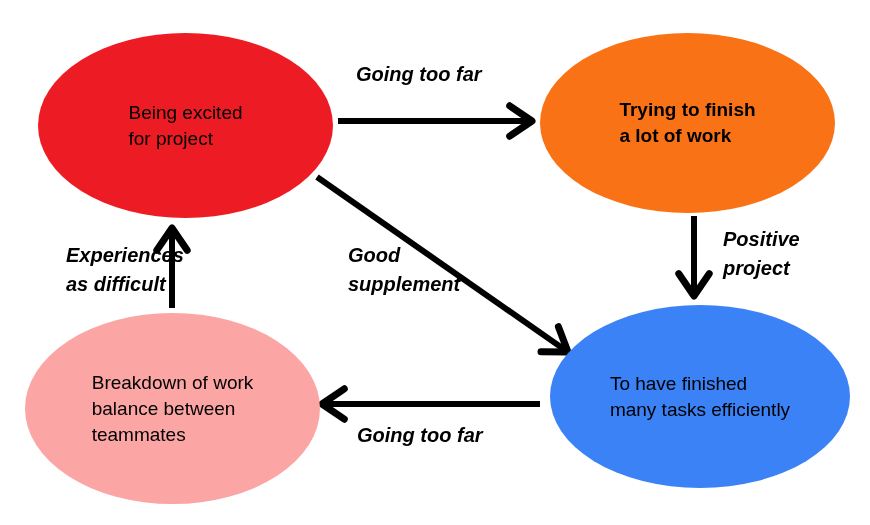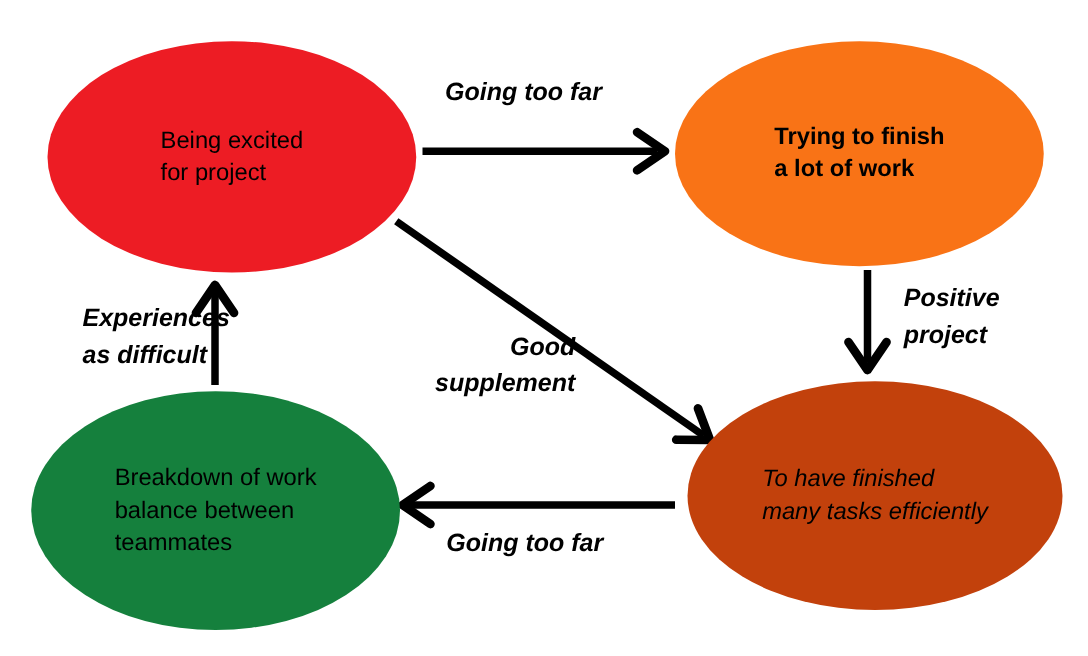--- a/index.html
+++ b/index.html
@@ -71,33 +71,33 @@
   <div class="node" style="left: 38px; top: 33px; width: 295px; height: 185px; background: rgb(237, 28, 36);">
     <div class="node-label">Being excited
 for project</div>
   </div>
 
   <div class="node" style="left: 540px; top: 33px; width: 295px; height: 180px; background: #f97316; font-weight: bold;">
     <div class="node-label">Trying to finish
 a lot of work</div>
   </div>
 
-  <div class="node" style="left: 550px; top: 305px; width: 300px; height: 183px; background: #c2410c; font-style: italic;">
+  <div class="node" style="left: 550px; top: 305px; width: 300px; height: 183px; background: #3b82f6;">
     <div class="node-label">To have finished
 many tasks efficiently</div>
   </div>
 
-  <div class="node" style="left: 25px; top: 313px; width: 295px; height: 191px; background: #15803d;">
+  <div class="node" style="left: 25px; top: 313px; width: 295px; height: 191px; background: #fca5a5;">
     <div class="node-label">Breakdown of work
 balance between
 teammates</div>
   </div>
 
   <div class="edge-label" style="left: 356px; top: 60px;">Going too far</div>
   <div class="edge-label" style="left: 723px; top: 225px;">Positive
 project</div>
-  <div class="edge-label" style="left: 348px; top: 264px; text-align: right;">Good
+  <div class="edge-label" style="left: 348px; top: 241px;">Good
 supplement</div>
   <div class="edge-label" style="left: 357px; top: 421px;">Going too far</div>
   <div class="edge-label" style="left: 38px; top: 241px; margin-left: 28px;">Experiences
 as difficult</div>
 
 </div>
 
 </body></html>

